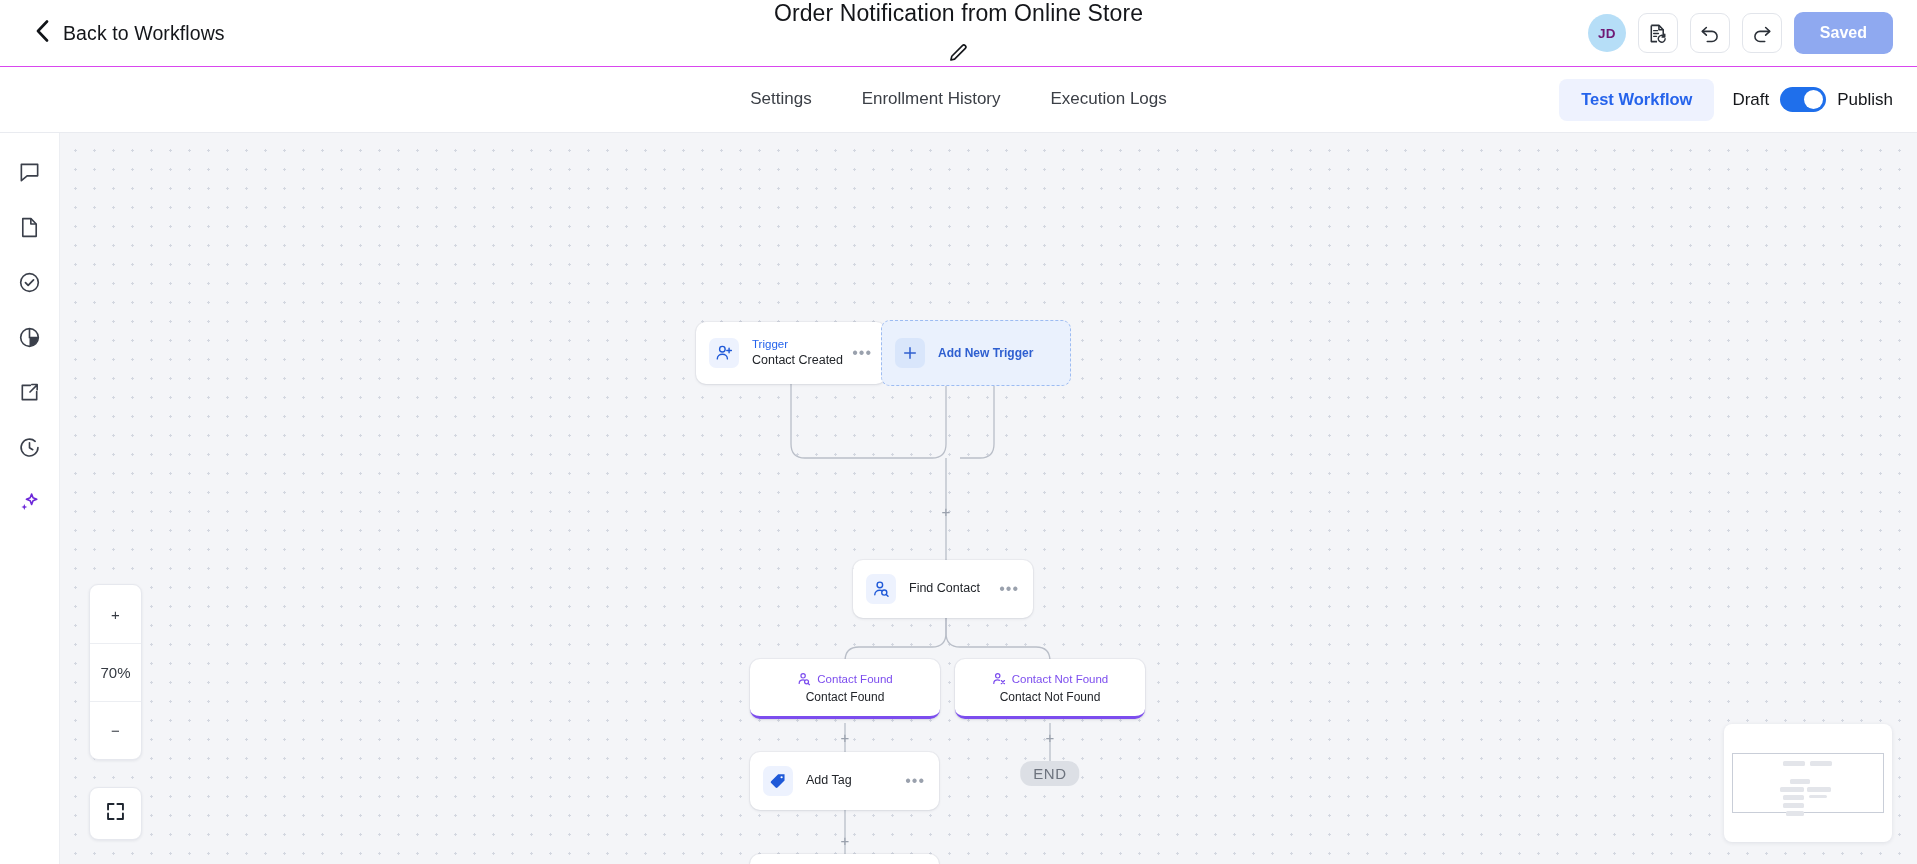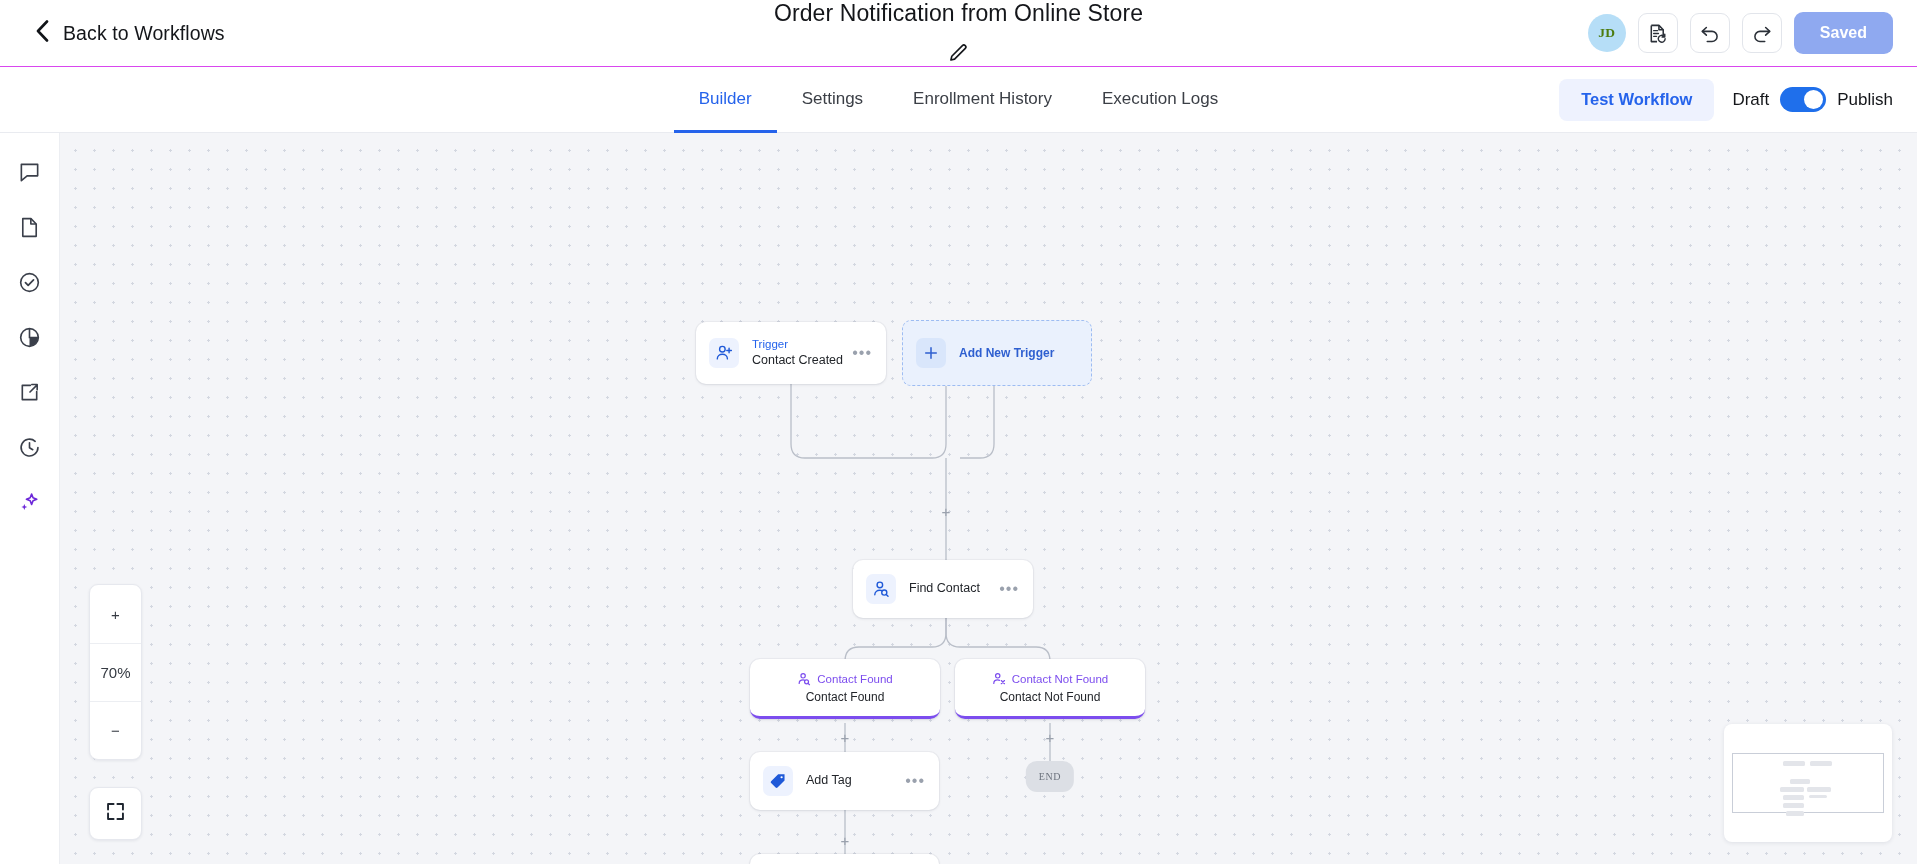--- a/index.html
+++ b/index.html
@@ -30,23 +30,23 @@
     display: flex; align-items: center; justify-content: center;
     gap: 16px; pointer-events: none; flex-direction: column;
   }
   .wf-title { font-size: 23px; color: #14161a; letter-spacing: .1px; }
   .edit-icon { pointer-events: auto; cursor: pointer; display: block; }
   .top-right {
     margin-left: auto; display: flex; align-items: center; gap: 12px;
   }
   .avatar {
     width: 38px; height: 38px; border-radius: 50%;
-    background: #b6def7; color: #4d7c0f;
+    background: #b6def7; color: #701a75;
     display: flex; align-items: center; justify-content: center;
-    font-size: 13.5px; font-weight: 700; letter-spacing: .3px; font-family: Liberation Serif, serif;
+    font-size: 13.5px; font-weight: 700; letter-spacing: .3px;
   }
   .icon-btn {
     width: 40px; height: 40px; border-radius: 9px;
     border: 1px solid #e2e5eb; background: #fff;
     display: flex; align-items: center; justify-content: center;
     cursor: pointer;
   }
   .saved-btn {
     height: 42px; padding: 0 26px; border-radius: 9px;
     background: #8fa9f0; color: #fff; border: none;
@@ -120,21 +120,21 @@
   .node .n-text { margin-left: 13px; display: flex; flex-direction: column; gap: 2px; }
   .n-sub { font-size: 11.5px; color: #2563eb; line-height: 1.25; }
   .n-main { font-size: 12.5px; color: #22252a; line-height: 1.25; }
   .dots {
     margin-left: auto; margin-right: 14px; color: #9aa1ad;
     font-size: 16px; letter-spacing: 1px; line-height: 1; cursor: pointer;
   }
   
   #node-trigger { left: 636px; top: 189px; width: 190px; height: 62px; }
   #node-add-trigger {
-    left: 842px; top: 187px; width: 190px; height: 66px;
+    left: 821px; top: 187px; width: 190px; height: 66px;
     background: #eaf1fd; border: 1.4px dashed #9dbcf2;
     box-shadow: none; border-radius: 9px;
   }
   #node-add-trigger .ico-box { background: #d9e6fb; }
   .add-label { font-size: 12px; color: #2e5fd0; font-weight: 700; margin-left: 13px; }
   #node-find { left: 793px; top: 427px; width: 180px; height: 58px; }
   
   .branch {
     position: absolute; background: #fff; border-radius: 10px;
     box-shadow: 0 1px 3px rgba(25,35,70,.10), 0 0 0 1px rgba(25,35,70,.04);
@@ -150,21 +150,21 @@
   #node-addtag { left: 690px; top: 619px; width: 189px; height: 58px; }
   #node-assign { left: 690px; top: 721px; width: 189px; height: 58px; }
   
   .plus-mark {
     position: absolute; color: #9aa1ad; font-size: 15px; line-height: 1;
     transform: translate(-50%, -50%); user-select: none; cursor: pointer;
   }
   .end-pill {
     position: absolute; transform: translateX(-50%);
     background: #dcdfe5; color: #6d737e; border-radius: 11px;
-    padding: 10px 13px; font-size: 10px; letter-spacing: .6px; font-family: Liberation Serif, serif;
+    padding: 4px 13px; font-size: 15px; letter-spacing: .6px;
   }
   
   .zoom-stack {
     position: absolute; left: 29px; bottom: 104px;
     width: 53px; background: #fff; border-radius: 9px;
     border: 1px solid #e6e8ee; box-shadow: 0 1px 3px rgba(25,35,70,.08);
     overflow: hidden;
   }
   .zoom-cell {
     height: 58px; display: flex; align-items: center; justify-content: center;
@@ -234,21 +234,20 @@
           <path d="M16 5l4.5 4.2L16 13.4" fill="none" stroke="#2b3038" stroke-width="1.7" stroke-linecap="round" stroke-linejoin="round"></path>
           <path d="M20.2 9.2H9.8a5.6 5.6 0 0 0 0 11.2H15" fill="none" stroke="#2b3038" stroke-width="1.7" stroke-linecap="round"></path>
         </svg>
     </div>
     <button class="saved-btn">Saved</button>
   </div>
 </div>
 
 <div class="tabbar">
   <div class="tabs">
-    <div class="tab active">Builder</div>
     <div class="tab">Settings</div>
     <div class="tab">Enrollment History</div>
     <div class="tab">Execution Logs</div>
   </div>
   <div class="tab-right">
     <button class="test-btn">Test Workflow</button>
     <div class="publish-group">
       <span class="pg-label">Draft</span>
       <div class="toggle">
           <div class="knob"></div>

